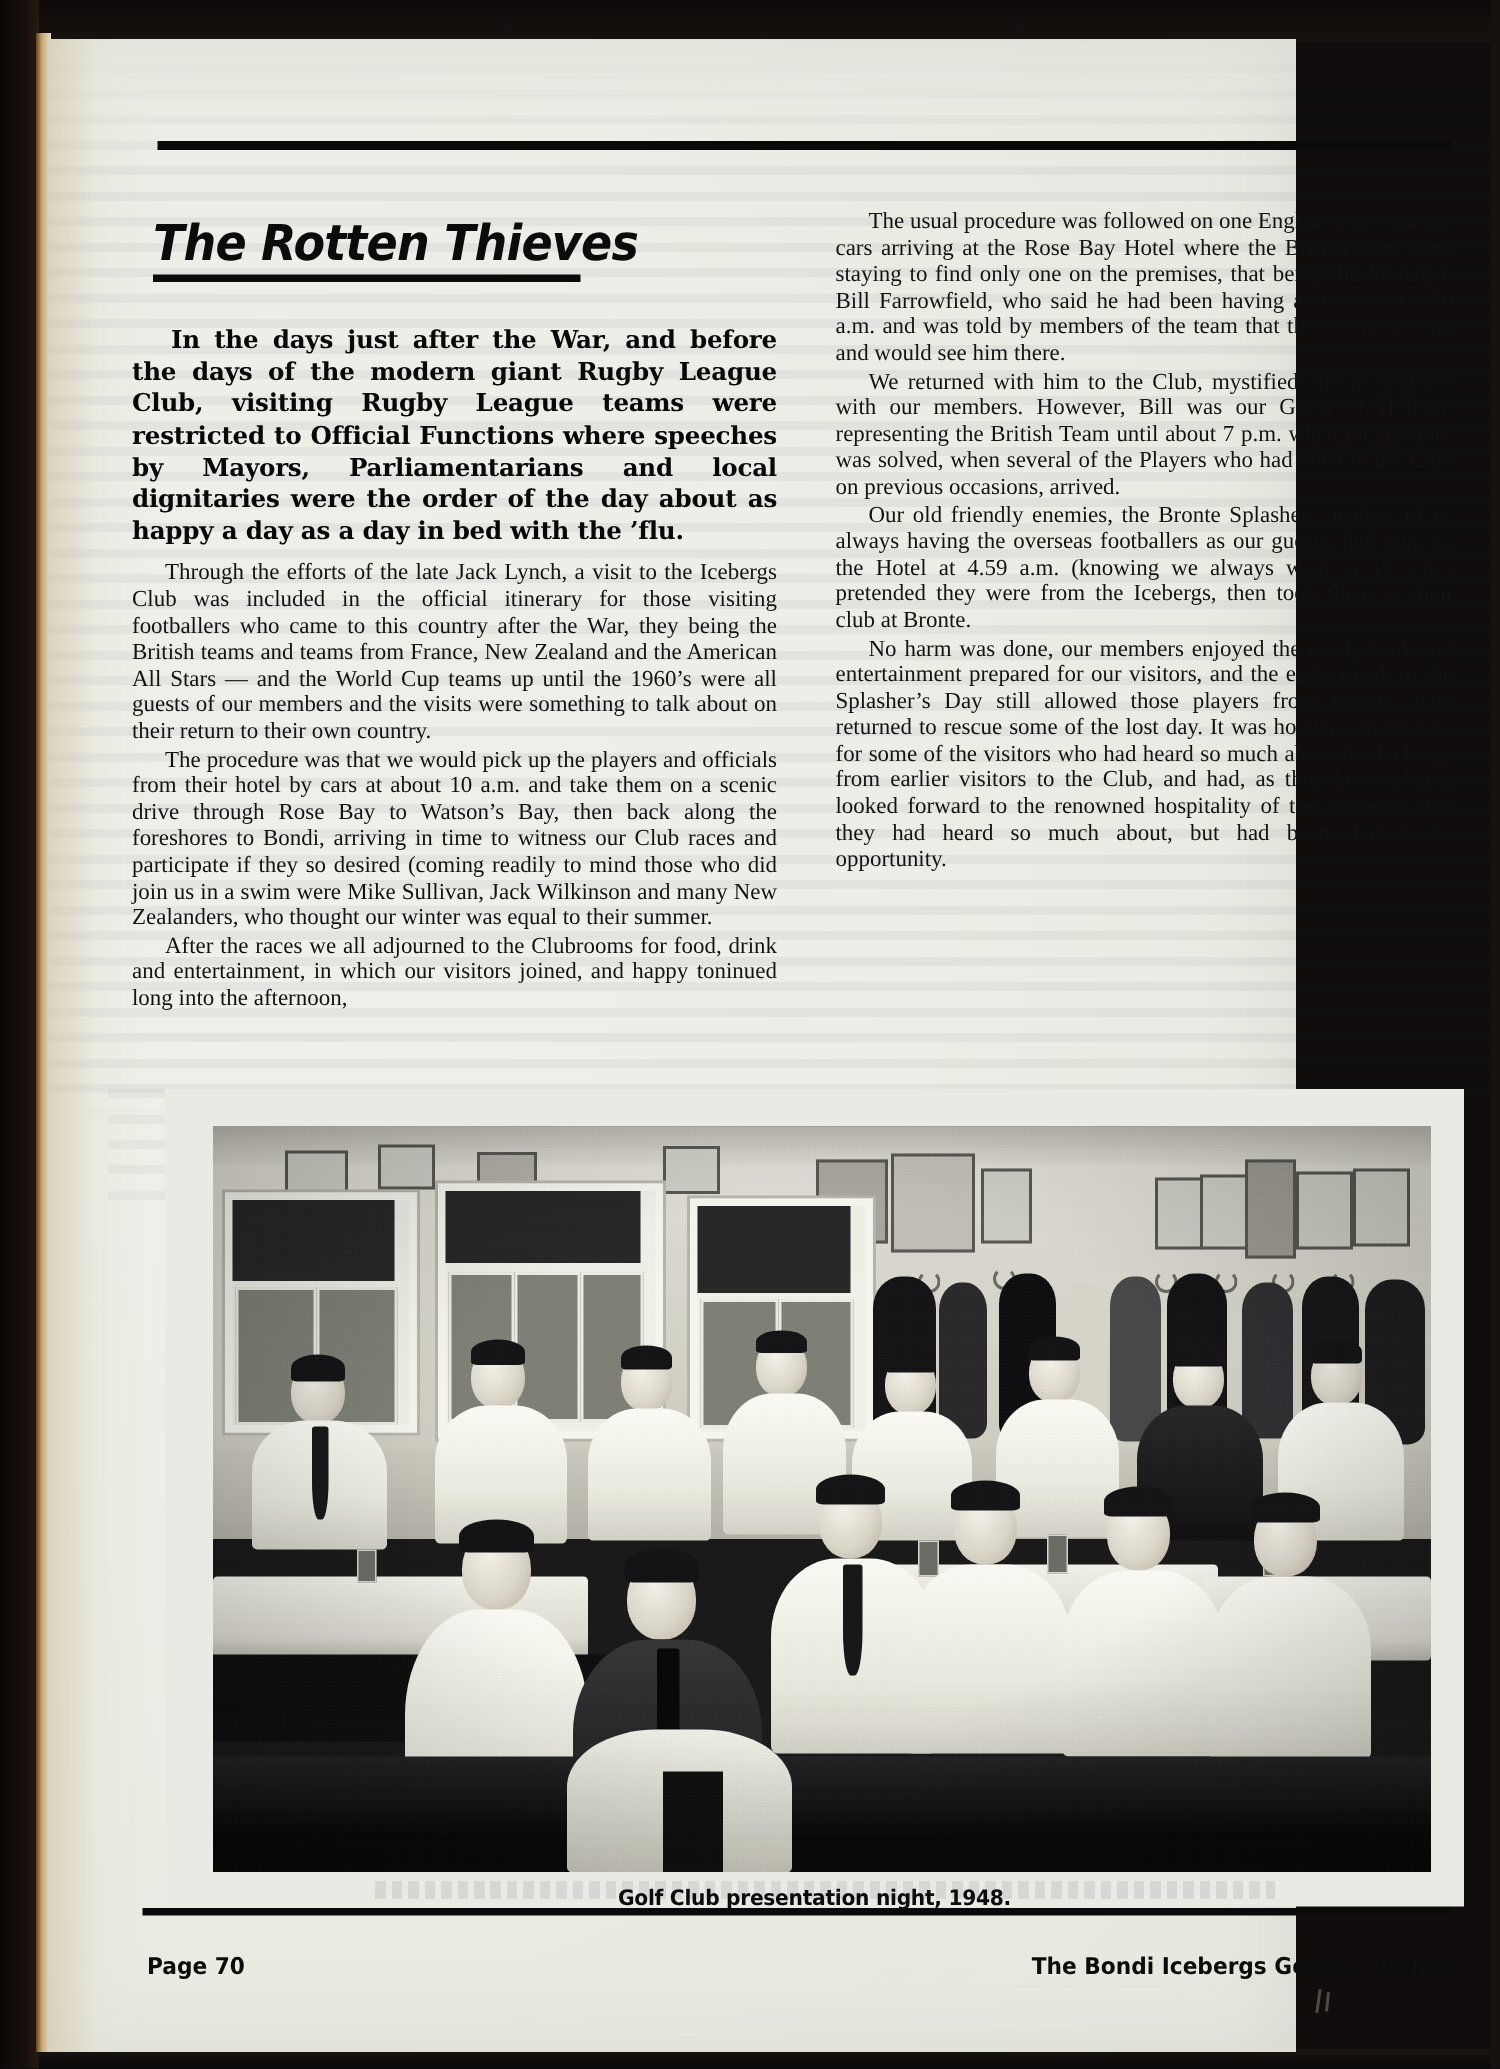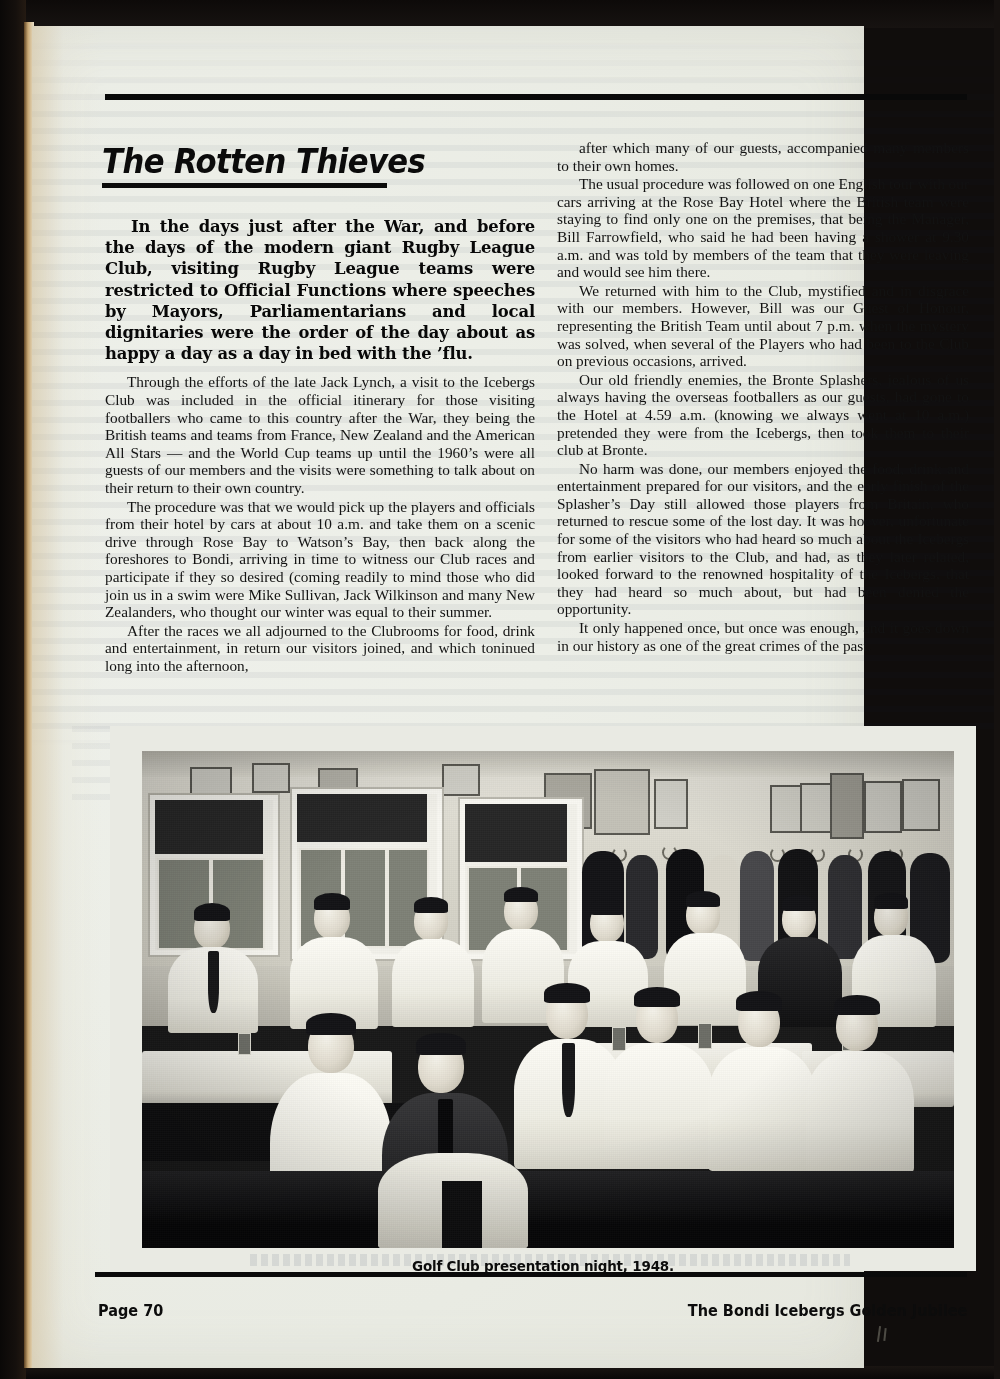--- a/index.html
+++ b/index.html
@@ -83,21 +83,21 @@
     color:#0b0b0b;
     transform:scaleX(.93);transform-origin:left center;
     white-space:nowrap;
   }
   .headline-underline{
     margin-top:2px;width:285px;height:5px;background:#0b0b0b;
   }
 
   
   #col-left{
-    position:absolute;left:73px;top:190px;width:430px;
+    position:absolute;left:56px;top:190px;width:430px;
   }
   #col-right{
     position:absolute;left:525px;top:113px;width:412px;
   }
   .body-p{
     font-family:"Liberation Serif", serif;
     font-size:15.3px;
     line-height:17.6px;
     color:#121212;
     text-align:justify;
@@ -238,30 +238,28 @@
 
       <div id="headline-wrap">
         <div class="headline">The Rotten Thieves</div>
         <div class="headline-underline"></div>
       </div>
 
       <div id="col-left">
         <p class="lead-p">In the days just after the War, and before the days of the modern giant Rugby League Club, visiting Rugby League teams were restricted to Official Functions where speeches by Mayors, Parliamentarians and local dignitaries were the order of the day about as happy a day as a day in bed with the ’flu.</p>
         <p class="body-p">Through the efforts of the late Jack Lynch, a visit to the Icebergs Club was included in the official itinerary for those visiting footballers who came to this country after the War, they being the British teams and teams from France, New Zealand and the American All Stars — and the World Cup teams up until the 1960’s were all guests of our members and the visits were something to talk about on their return to their own country.</p>
         <p class="body-p">The procedure was that we would pick up the players and officials from their hotel by cars at about 10 a.m. and take them on a scenic drive through Rose Bay to Watson’s Bay, then back along the foreshores to Bondi, arriving in time to witness our Club races and participate if they so desired (coming readily to mind those who did join us in a swim were Mike Sullivan, Jack Wilkinson and many New Zealanders, who thought our winter was equal to their summer.</p>
-        <p class="body-p">After the races we all adjourned to the Clubrooms for food, drink and entertainment, in return our visitors joined, and which toninued long into the afternoon,</p>
+        <p class="body-p">After the races we all adjourned to the Clubrooms for food, drink and entertainment, in which our visitors joined, and happy toninued long into the afternoon,</p>
       </div>
 
       <div id="col-right">
-        <p class="body-p">after which many of our guests, accompanied many members to their own homes.</p>
         <p class="body-p">The usual procedure was followed on one English tour with our cars arriving at the Rose Bay Hotel where the British team were staying to find only one on the premises, that being the Manager, Bill Farrowfield, who said he had been having a shower at 9.30 a.m. and was told by members of the team that they were leaving and would see him there.</p>
         <p class="body-p">We returned with him to the Club, mystified and in disgrace with our members. However, Bill was our Guest of Honour, representing the British Team until about 7 p.m. when the mystery was solved, when several of the Players who had been to the Club on previous occasions, arrived.</p>
         <p class="body-p">Our old friendly enemies, the Bronte Splashers, jealous of us always having the overseas footballers as our guests, had gone to the Hotel at 4.59 a.m. (knowing we always went at 10 a.m.) pretended they were from the Icebergs, then took them to their club at Bronte.</p>
         <p class="body-p">No harm was done, our members enjoyed the food, drink and entertainment prepared for our visitors, and the early finish of the Splasher’s Day still allowed those players from Britain, who returned to rescue some of the lost day. It was hoever, unfortunate for some of the visitors who had heard so much about the Icebergs from earlier visitors to the Club, and had, as they later related, looked forward to the renowned hospitality of the Icebergs, that they had heard so much about, but had been denied the opportunity.</p>
-        <p class="body-p">It only happened once, but once was enough, and it goes down in our history as one of the great crimes of the past.</p>
       </div>
 
       <div id="photo-block">
         <div id="photo">
 
           <div class="ph-wall"></div>
           <div class="ph-ceil"></div>
 
           <div class="ph-picframe" style="left:48px;top:16px;width:38px;height:30px;"></div>
           <div class="ph-picframe" style="left:110px;top:12px;width:34px;height:26px;"></div>

